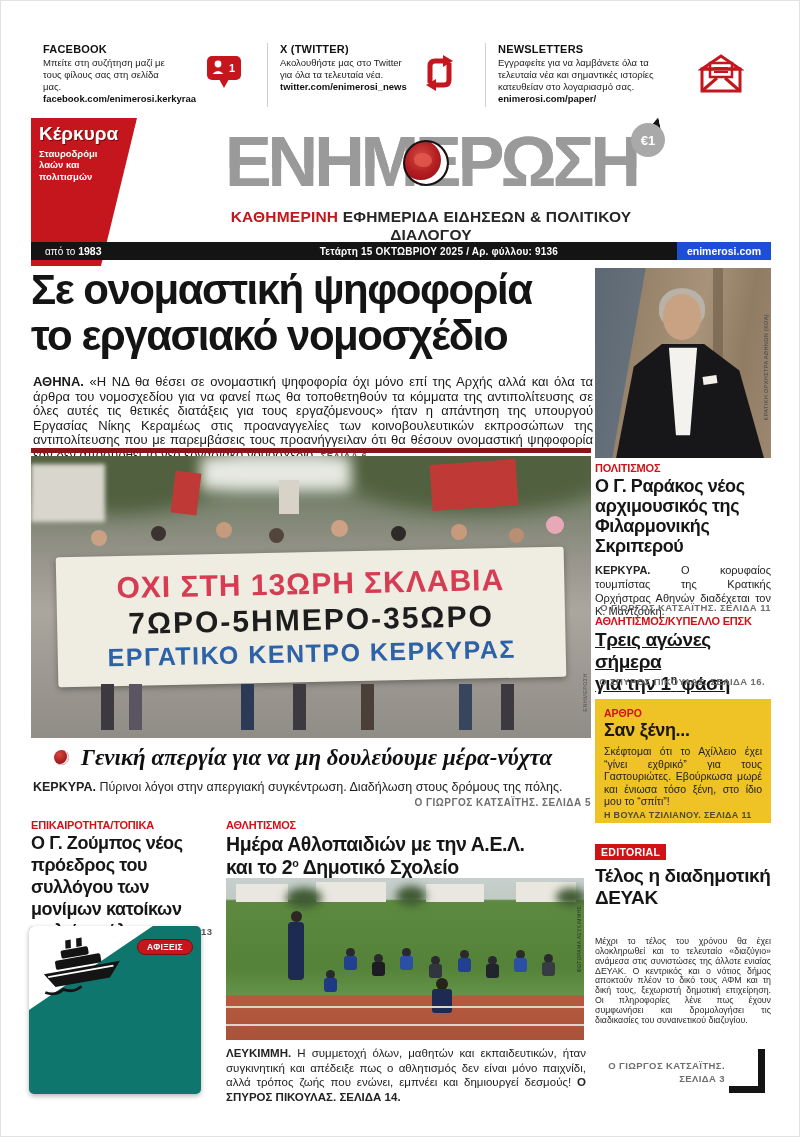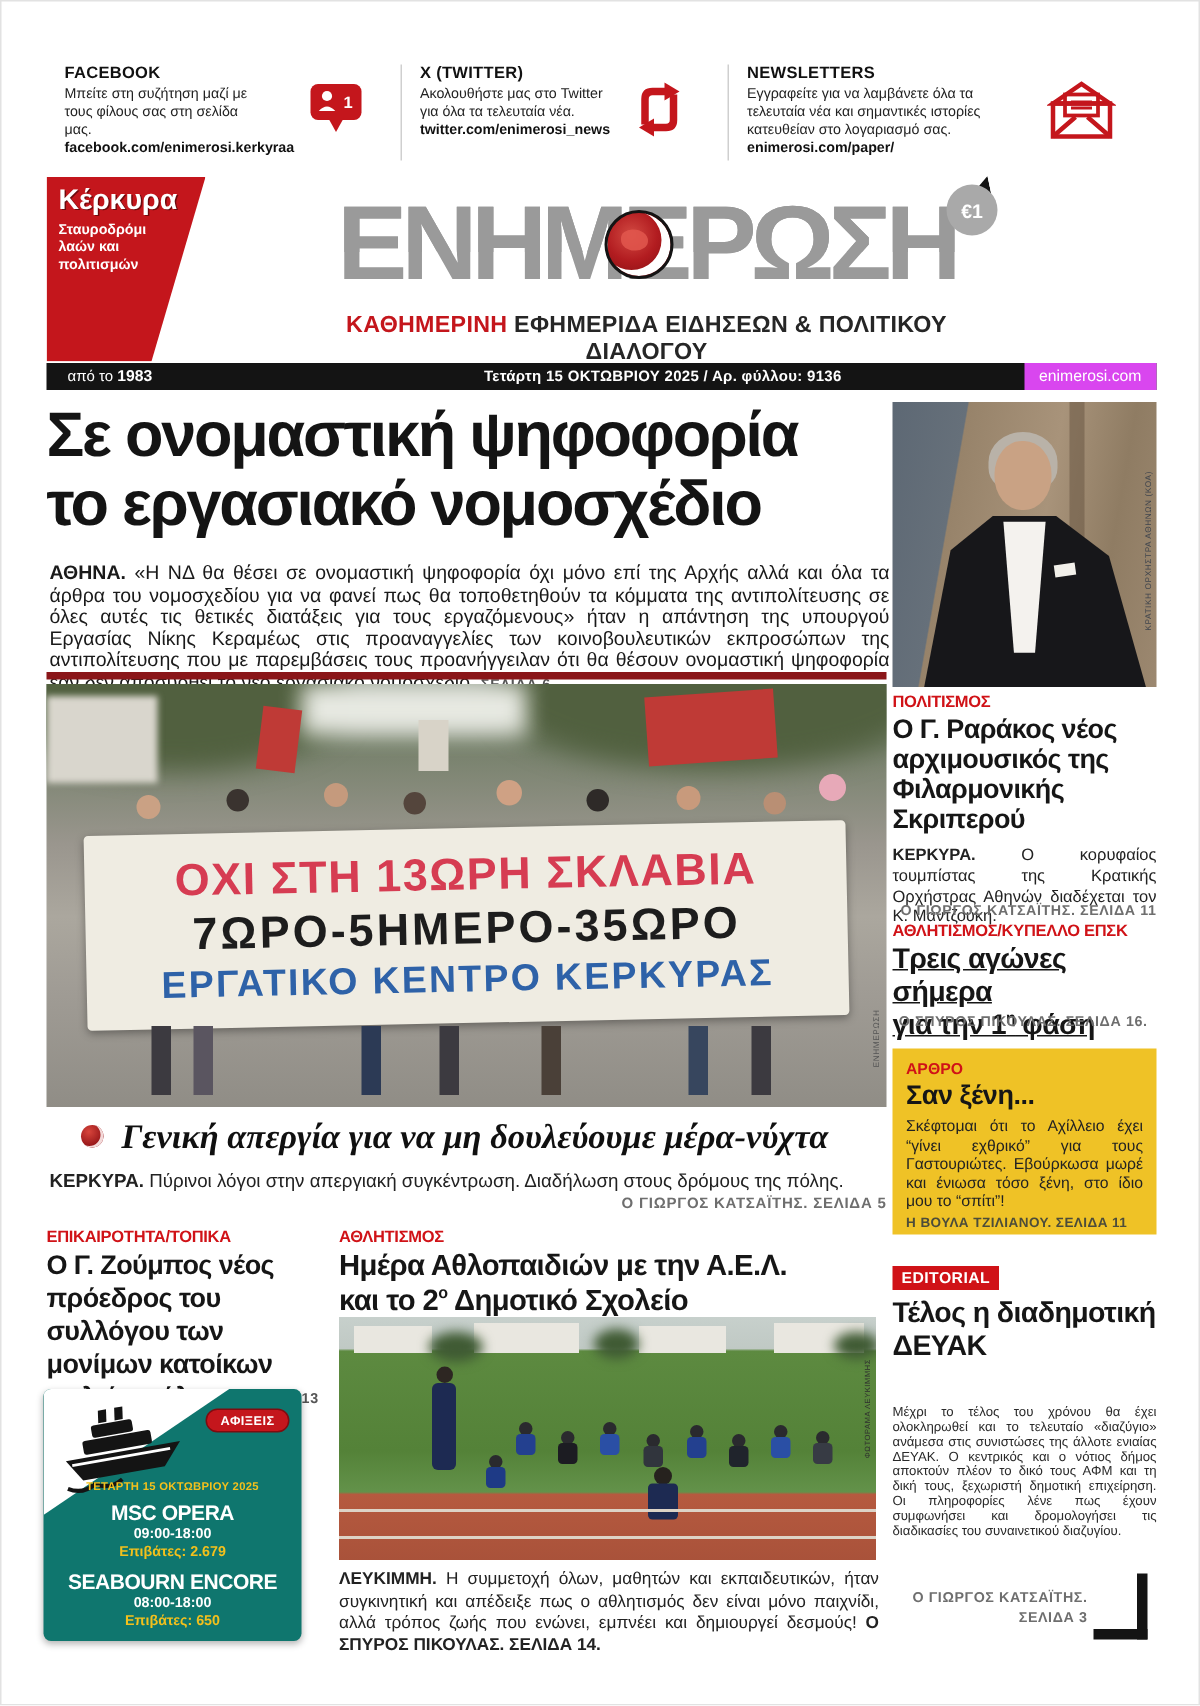--- a/index.html
+++ b/index.html
@@ -11,21 +11,21 @@
   
   .social { top:42px; left:30px; width:740px; height:64px; display:flex; }
   .social-col { display:flex; align-items:flex-start; gap:8px; padding:0 12px; }
   .social-col + .social-col { border-left:1px solid #cfcfcf; }
   .social-title { font-weight:bold; font-size:11px; color:#111; letter-spacing:.2px; margin-bottom:2px; }
   .social-desc { font-size:9.5px; color:#222; line-height:1.25; }
   .social-url { font-weight:bold; font-size:9.5px; color:#111; }
   .social-icon { flex:0 0 auto; margin-top:10px; }
 
   
-  .kerkyra { left:30px; top:117px; width:106px; height:123px; background:#c4161c;
+  .kerkyra { left:30px; top:117px; width:106px; height:148px; background:#c4161c;
              clip-path:polygon(0 0,100% 0,66% 100%,0 100%); color:#fff; padding:5px 8px; }
   .kerkyra-name { font-size:19px; font-weight:bold; text-shadow:1px 1px 0 #6d0a0d; }
   .kerkyra-sub { font-size:9.5px; line-height:1.2; margin-top:3px; width:62px; font-weight:bold; }
 
   .logo-wrap { left:206px; top:126px; width:448px; height:86px; text-align:center; }
   .logo-stack { position:relative; display:inline-block; line-height:1; }
   .logo-text { font-size:70px; font-weight:bold; letter-spacing:-4px; color:#9a9a9a; white-space:nowrap; }
   .logo-top { position:absolute; top:0; left:0; width:100%; height:41px; overflow:hidden; color:#1c1c1c; }
   .globe { position:absolute; top:13px; left:50%; margin-left:-28px; width:46px; height:46px; border-radius:50%;
            background:radial-gradient(circle at 38% 35%, #d24a42 0%, #b21c20 45%, #8c1014 80%);
@@ -37,21 +37,21 @@
   .price-fold { left:641px; top:118px; width:18px; height:14px; background:#141414;
                 clip-path:polygon(0 100%,100% 0,100% 100%); transform:rotate(-12deg); }
   .tagline { left:196px; top:207px; width:468px; text-align:center; font-size:15.5px; font-weight:bold; color:#262626; letter-spacing:.2px; }
   .tagline .red { color:#c4161c; }
 
   
   .datebar { left:30px; top:241px; width:740px; height:18px; background:#141414; display:flex; align-items:center; color:#fff; }
   .datebar-left { font-size:10px; padding-left:14px; width:170px; }
   .datebar-left b { font-size:10.5px; }
   .datebar-center { flex:1; text-align:center; font-size:10px; font-weight:bold; letter-spacing:.2px; }
-  .datebar-site { background:#d946ef; height:18px; display:flex; align-items:center; padding:0 10px; font-size:10.5px; font-weight:normal; }
+  .datebar-site { background:#1d4ed8; height:18px; display:flex; align-items:center; padding:0 10px; font-size:10.5px; font-weight:bold; }
 
   
   .lead-h { left:30px; top:266px; width:568px; font-size:42px; font-weight:bold; letter-spacing:-1.5px;
             line-height:1.1; color:#141414; }
   .lead-body { left:32px; top:374px; width:560px; font-size:13px; line-height:1.12em; color:#1a1a1a; text-align:justify; line-height:14.6px; }
   .lead-body .loc { font-weight:bold; }
   .pageref { font-size:9.5px; color:#555; letter-spacing:.5px; font-weight:bold; }
   .redrule { left:30px; top:447px; width:560px; height:5px; background:#8a1619; }
 
   
@@ -299,33 +299,20 @@
     <svg width="92" height="64" viewBox="0 0 100 64" style="position:absolute; left:6px; top:4px; transform:rotate(-10deg);">
       <rect x="30" y="16" width="30" height="9" rx="2" fill="#141414"></rect>
       <rect x="22" y="26" width="50" height="10" rx="2" fill="#141414"></rect>
       <rect x="38" y="6" width="6" height="9" fill="#141414" transform="skewX(-8)"></rect>
       <rect x="50" y="6" width="6" height="9" fill="#141414" transform="skewX(-8)"></rect>
       <polygon points="8,38 92,38 78,54 18,54" fill="#141414"></polygon>
       <path d="M6 58 q10 6 20 0 q10 6 20 0" stroke="#141414" stroke-width="3" fill="none"></path>
       <line x1="12" y1="42" x2="84" y2="42" stroke="#fff" stroke-width="2"></line>
     </svg>
     <div class="arr-badge">ΑΦΙΞΕΙΣ</div>
-    <div class="arr-texts">
-      <div class="arr-date">ΤΕΤΑΡΤΗ 15 ΟΚΤΩΒΡΙΟΥ 2025</div>
-      <div>
-        <div class="arr-name">MSC OPERA</div>
-        <div class="arr-hours">09:00-18:00</div>
-        <div class="arr-pax">Επιβάτες: 2.679</div>
-      </div>
-      <div>
-        <div class="arr-name">SEABOURN ENCORE</div>
-        <div class="arr-hours">08:00-18:00</div>
-        <div class="arr-pax">Επιβάτες: 650</div>
-      </div>
-    </div>
   </div>
 
   <div class="abs sec-label sports-label">ΑΘΛΗΤΙΣΜΟΣ</div>
   <div class="abs hl sports-head">
     <div>Ημέρα Αθλοπαιδιών με την Α.Ε.Λ.</div>
     <div><span>και το 2</span><sup>ο</sup><span> Δημοτικό Σχολείο</span></div>
   </div>
   <div class="abs ph-sports">
     <div class="sp-bldg" style="left:10px; top:6px; width:52px; height:18px;"></div>
     <div class="sp-bldg" style="left:90px; top:4px; width:70px; height:20px;"></div>

